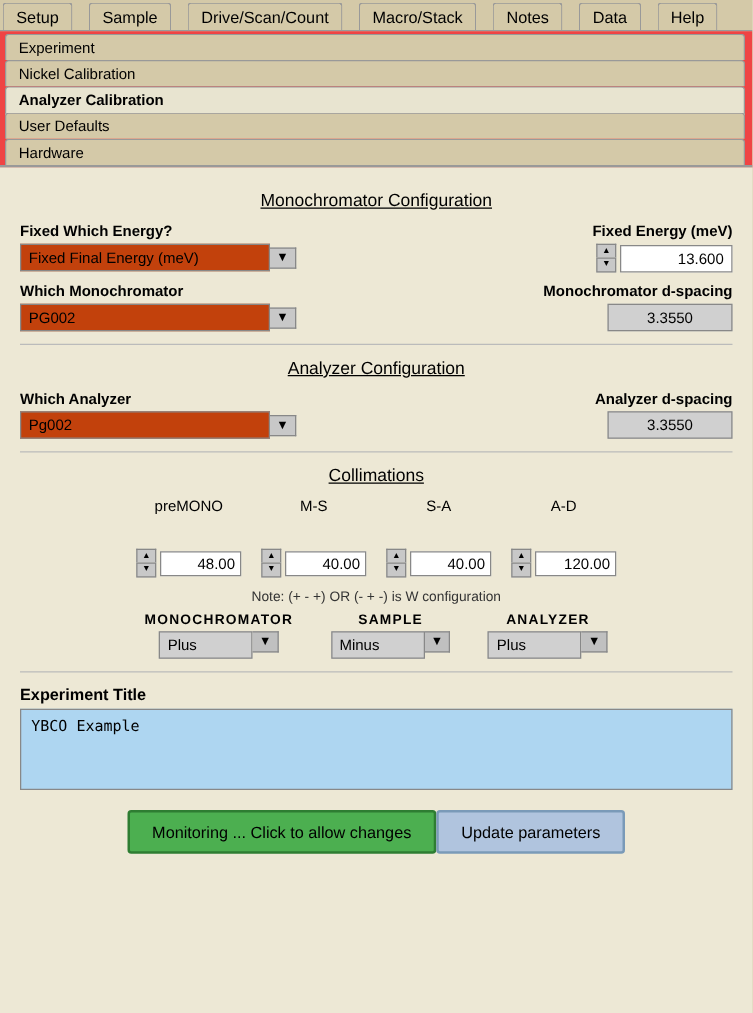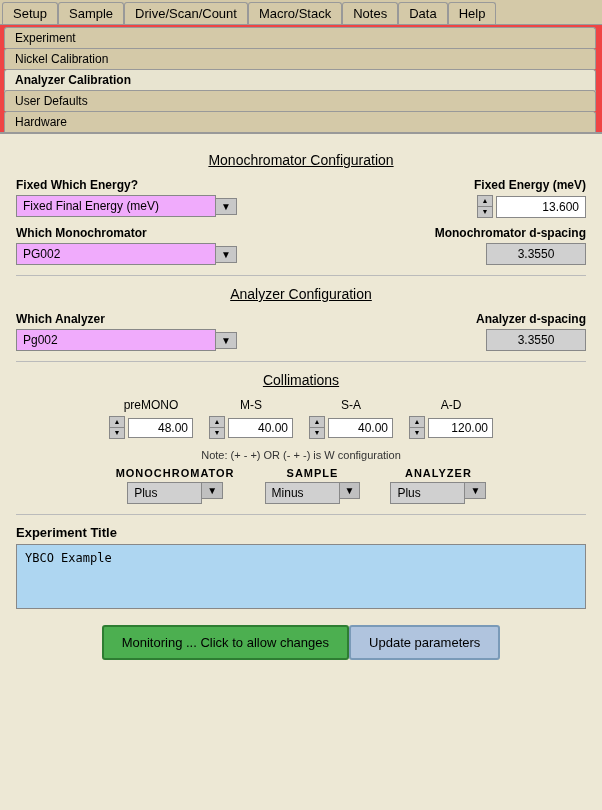--- a/index.html
+++ b/index.html
@@ -11,20 +11,21 @@
       min-height: 810px;
       overflow: hidden;
     }
 
     
     .menu-bar {
       display: flex;
       background: #d4c9a8;
       border-bottom: 1px solid #999;
       padding: 2px 2px 0;
+      gap: 13px;
     }
     .menu-item {
       padding: 3px 10px;
       background: #d4c9a8;
       border: 1px solid #999;
       border-bottom: none;
       cursor: pointer;
       font-size: 13px;
       border-radius: 3px 3px 0 0;
     }
@@ -91,21 +92,21 @@
       margin-bottom: 3px;
       display: block;
     }
 
     
     .dropdown-wrapper {
       display: flex;
       align-items: center;
     }
     .dropdown {
-      background: #f0abfc;
+      background: #c2410c;
       border: 1px solid #888;
       padding: 3px 6px;
       font-size: 12px;
       width: 200px;
       appearance: none;
       -webkit-appearance: none;
       cursor: pointer;
     }
     .dropdown-btn {
       background: #c8c8c8;
@@ -176,20 +177,21 @@
       flex-direction: column;
       align-items: center;
     }
     .collim-label {
       font-size: 12px;
       margin-bottom: 4px;
     }
     .collim-input-wrap {
       display: flex;
       align-items: center;
+      margin-top: 23px;
     }
     .collim-input {
       background: white;
       border: 1px solid #888;
       padding: 2px 4px;
       font-size: 12px;
       width: 65px;
       text-align: right;
     }
 

